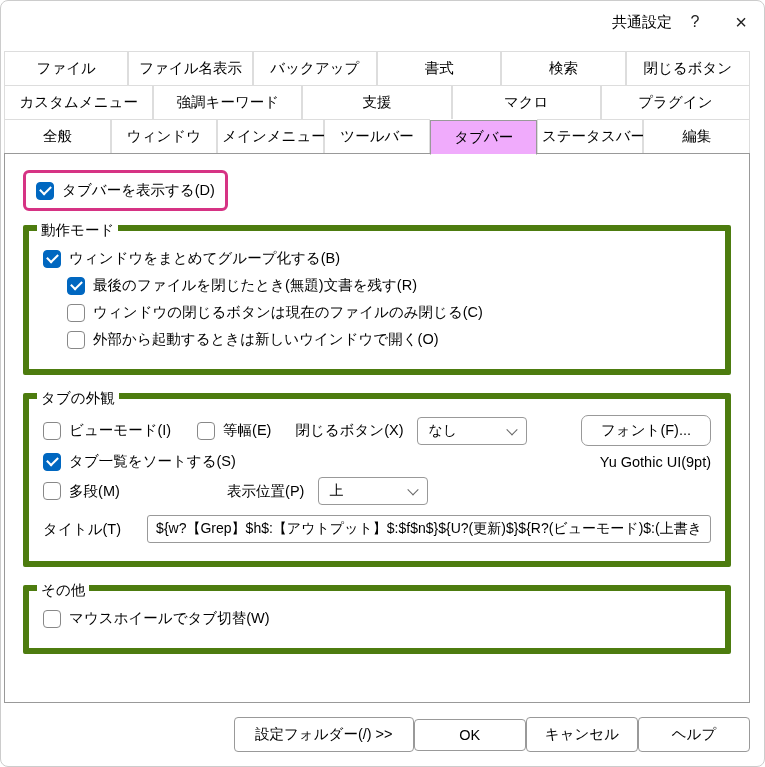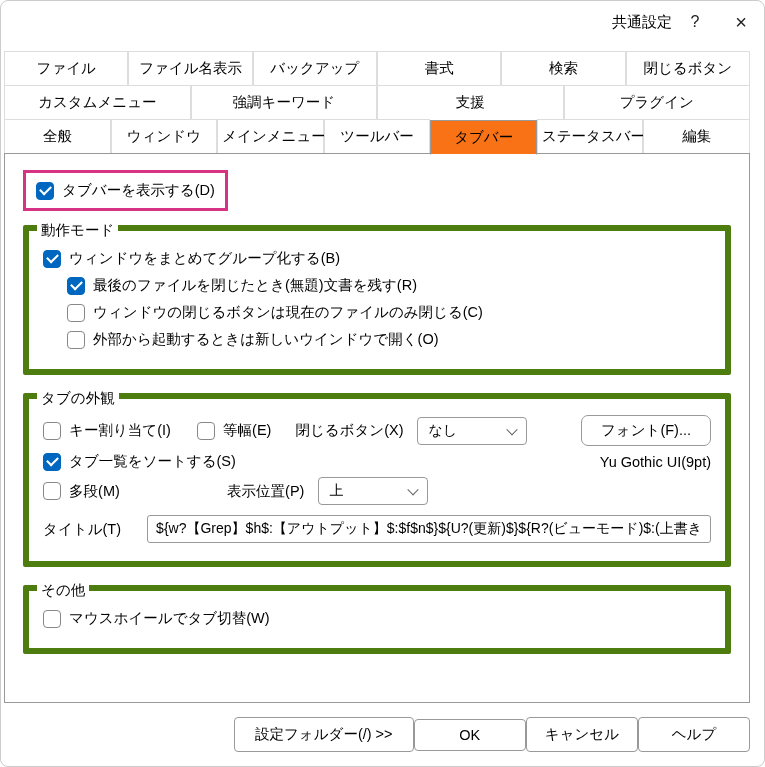--- a/index.html
+++ b/index.html
@@ -66,34 +66,34 @@
     }
     .tabrow {
       display: flex;
       width: 100%;
     }
     .tab.active {
       border: 1px solid #999;
       border-bottom: 1px solid #fff;
       position: relative;
       top: 1px;
-      background: #f97316;
+      background: #f0abfc;
     }
     .tabpanel {
       border: 1px solid #999;
       border-top: 1px solid #999;
       padding: 16px 18px;
       flex: 1;
       margin-top: -1px;
     }
     .highlight-box {
       display: inline-flex;
       align-items: center;
       border: 3.5px solid #d63384;
-      border-radius: 0;
+      border-radius: 6px;
       padding: 6px 10px;
       margin-bottom: 14px;
     }
     .checkbox {
       display: inline-flex;
       align-items: center;
       gap: 8px;
       font-size: 14.5px;
       padding: 2px 0;
     }
@@ -210,20 +210,21 @@
         <div class="tab">ファイル名表示</div>
         <div class="tab">バックアップ</div>
         <div class="tab">書式</div>
         <div class="tab">検索</div>
         <div class="tab">閉じるボタン</div>
       </div>
       <div class="tabrow">
         <div class="tab">カスタムメニュー</div>
         <div class="tab">強調キーワード</div>
         <div class="tab">支援</div>
+        <div class="tab">マクロ</div>
         <div class="tab">プラグイン</div>
       </div>
       <div class="tabrow">
         <div class="tab">全般</div>
         <div class="tab">ウィンドウ</div>
         <div class="tab">メインメニュー</div>
         <div class="tab">ツールバー</div>
         <div class="tab active">タブバー</div>
         <div class="tab">ステータスバー</div>
         <div class="tab">編集</div>
@@ -266,21 +267,21 @@
           </label>
         </div>
       </div>
 
       <div class="groupbox">
         <div class="groupbox-title">タブの外観</div>
 
         <div class="row">
           <label class="checkbox" style="min-width:140px;">
             <span class="check"></span>
-            <span>キー割り当て(I)</span>
+            <span>ビューモード(I)</span>
           </label>
           <label class="checkbox">
             <span class="check"></span>
             <span>等幅(E)</span>
           </label>
           <span style="margin-left:10px;">閉じるボタン(X)</span>
           <div class="select">
             <span>なし</span>
           </div>
           <div style="flex:1"></div>

